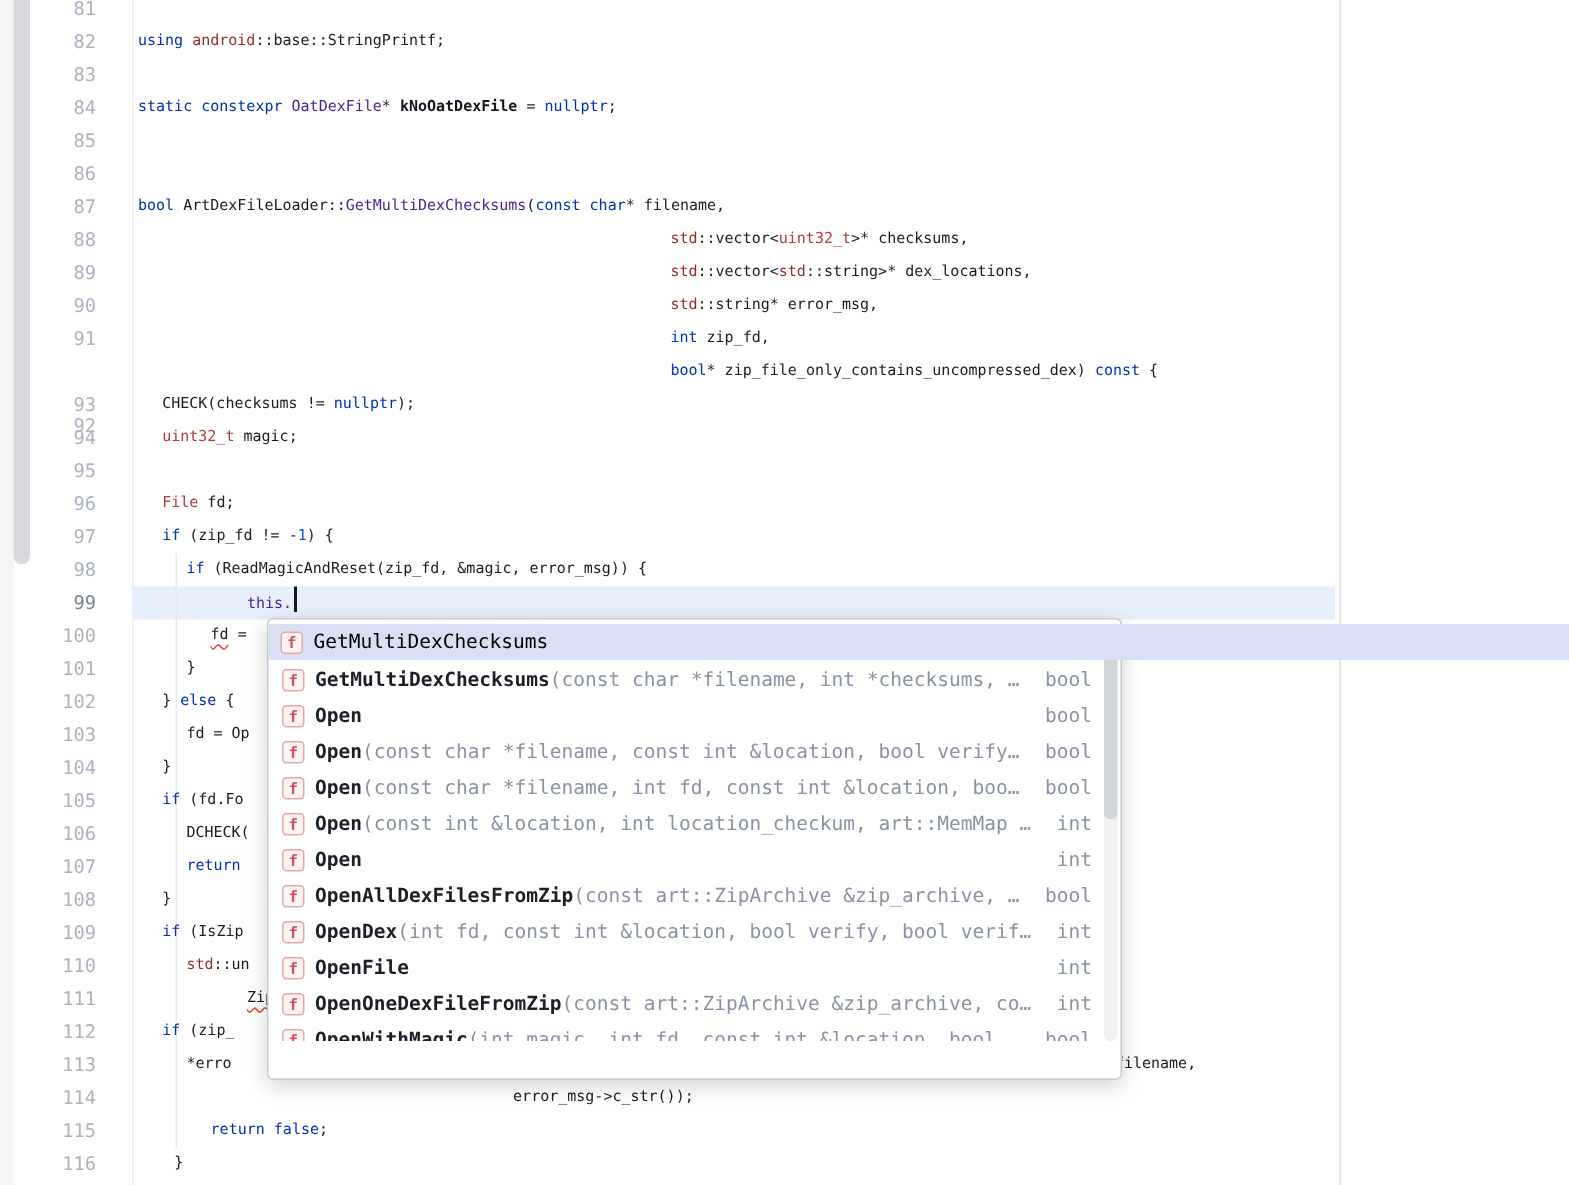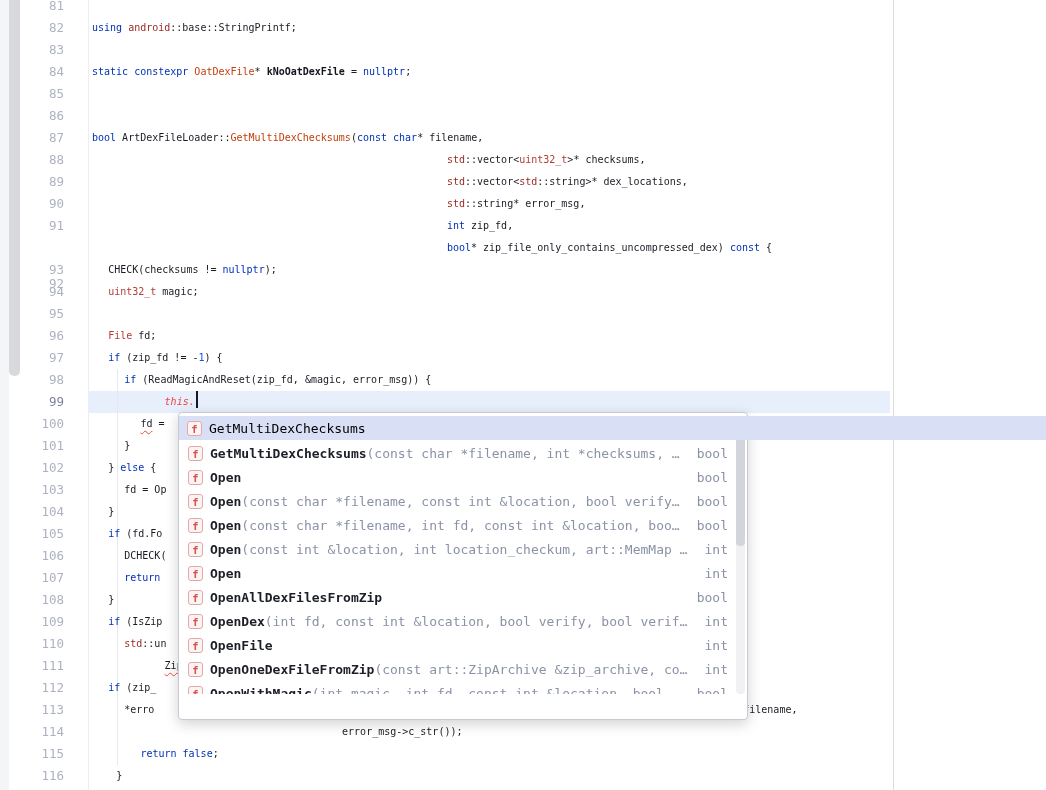--- a/index.html
+++ b/index.html
@@ -18,24 +18,24 @@
   .caret-line{position:absolute;left:88px;top:391px;width:802px;height:22px;background:#e7eefc;z-index:2;}
   .indent-guide{position:absolute;left:117px;top:369px;width:1px;height:396px;background:#e7e9ee;z-index:3;}
   .margin-guide{position:absolute;left:893px;top:0;width:1px;height:790px;background:#dcdde2;z-index:4;}
   
   .code-line{position:absolute;left:92px;height:22px;line-height:22px;white-space:pre;
              font-size:10px;z-index:5;color:#191c23;}
   .tk-k{color:#0032b4;}
   .tk-p{color:#191c23;}
   .tk-ns{color:#9b2b25;}
   .tk-td{color:#b23c36;}
-  .tk-cls{color:#c2410c;}
+  .tk-cls{color:#4c1d95;}
   .tk-b{color:#14161d;font-weight:bold;}
   .tk-num{color:#1750eb;}
-  .tk-muted{color:#ef4444;font-style:italic;}
+  .tk-muted{color:#4c1d95;}
   .tk-err{color:#191c23;text-decoration:underline wavy #e84b41 1px;text-underline-offset:3px;}
   .gap{display:inline-block;height:1px;}
   .caret{display:inline-block;width:2px;height:17px;background:#16181f;vertical-align:-3px;margin-left:1px;}
   
   .popup{position:absolute;left:178px;top:412px;width:570px;height:308px;background:#ffffff;
          border:1px solid #c7cad3;border-radius:4px;box-shadow:0 4px 14px rgba(0,0,0,0.18);
          z-index:20;box-sizing:border-box;}
   .popup-rows{position:absolute;left:1px;right:1px;top:28px;bottom:25px;overflow:hidden;}
   .c-row{height:24px;display:flex;align-items:center;padding-left:8px;padding-right:18px;
          font-size:13px;white-space:pre;overflow:hidden;}
@@ -149,21 +149,21 @@
     </div>
 
   <div class="popup">
     <div class="popup-rows">
         <div class="c-row"><span class="f-icon">f</span><span class="fn-name">GetMultiDexChecksums</span><span class="fn-sig">(const char *filename, int *checksums, …</span><span class="fn-ret">bool</span></div>
         <div class="c-row"><span class="f-icon">f</span><span class="fn-name">Open</span><span class="fn-ret">bool</span></div>
         <div class="c-row"><span class="f-icon">f</span><span class="fn-name">Open</span><span class="fn-sig">(const char *filename, const int &amp;location, bool verify…</span><span class="fn-ret">bool</span></div>
         <div class="c-row"><span class="f-icon">f</span><span class="fn-name">Open</span><span class="fn-sig">(const char *filename, int fd, const int &amp;location, boo…</span><span class="fn-ret">bool</span></div>
         <div class="c-row"><span class="f-icon">f</span><span class="fn-name">Open</span><span class="fn-sig">(const int &amp;location, int location_checkum, art::MemMap …</span><span class="fn-ret">int</span></div>
         <div class="c-row"><span class="f-icon">f</span><span class="fn-name">Open</span><span class="fn-ret">int</span></div>
-        <div class="c-row"><span class="f-icon">f</span><span class="fn-name">OpenAllDexFilesFromZip</span><span class="fn-ret">bool</span></div>
+        <div class="c-row"><span class="f-icon">f</span><span class="fn-name">OpenAllDexFilesFromZip</span><span class="fn-sig">(const art::ZipArchive &amp;zip_archive, …</span><span class="fn-ret">bool</span></div>
         <div class="c-row"><span class="f-icon">f</span><span class="fn-name">OpenDex</span><span class="fn-sig">(int fd, const int &amp;location, bool verify, bool verif…</span><span class="fn-ret">int</span></div>
         <div class="c-row"><span class="f-icon">f</span><span class="fn-name">OpenFile</span><span class="fn-ret">int</span></div>
         <div class="c-row"><span class="f-icon">f</span><span class="fn-name">OpenOneDexFileFromZip</span><span class="fn-sig">(const art::ZipArchive &amp;zip_archive, co…</span><span class="fn-ret">int</span></div>
         <div class="c-row"><span class="f-icon">f</span><span class="fn-name">OpenWithMagic</span><span class="fn-sig">(int magic, int fd, const int &amp;location, bool…</span><span class="fn-ret">bool</span></div>
       </div>
     <div class="popup-scroll">
       <div class="popup-scroll-thumb"></div>
     </div>
   </div>
 

